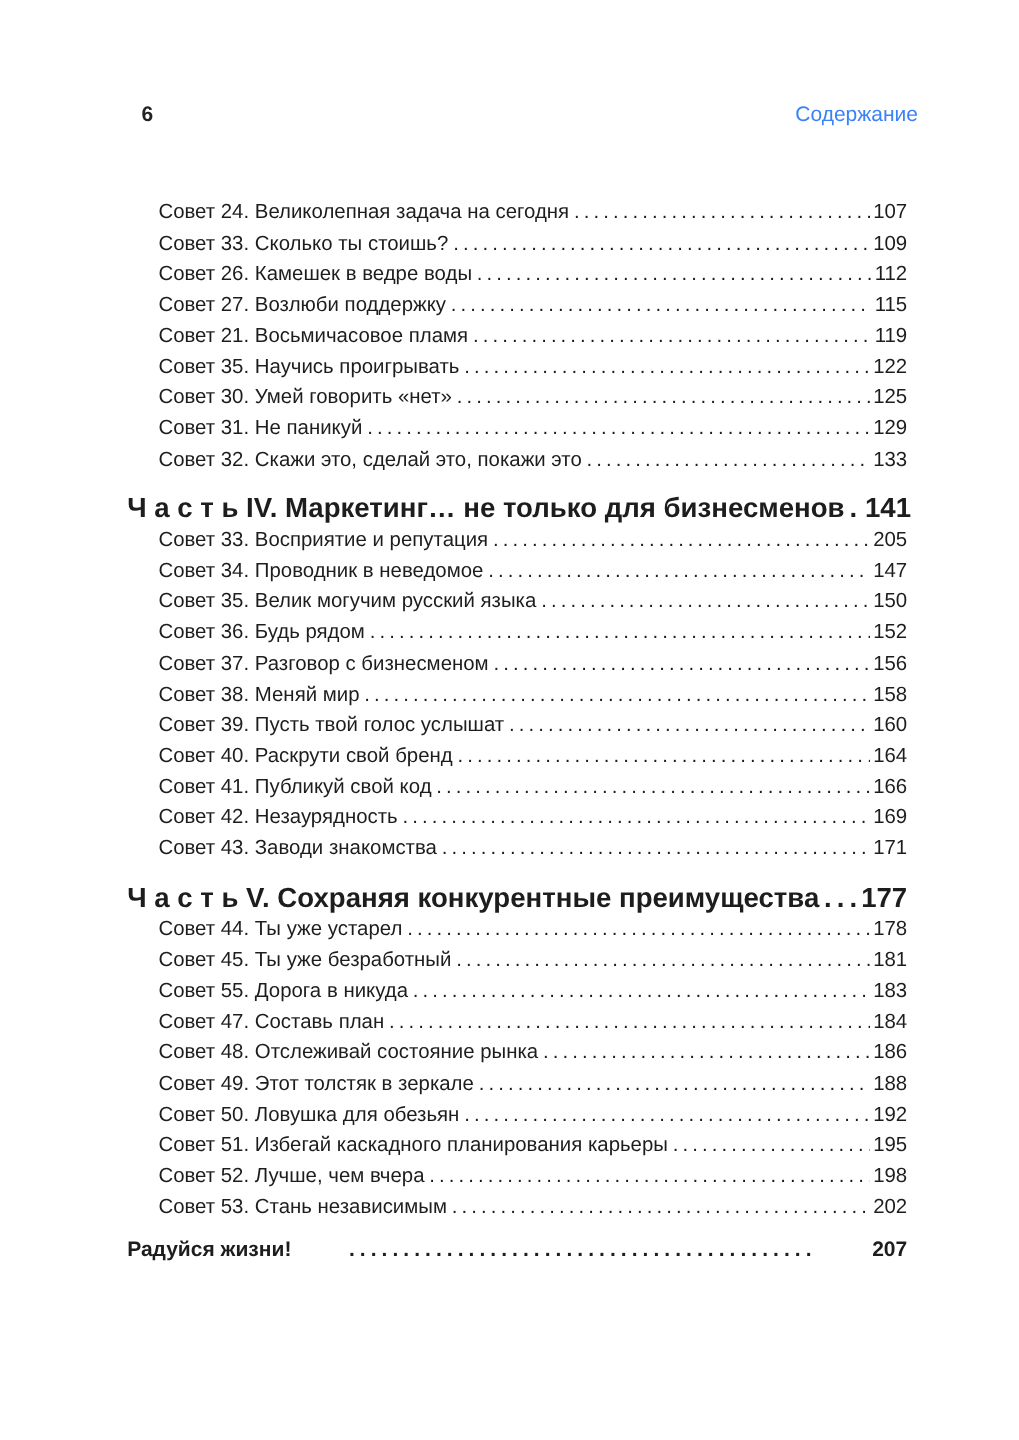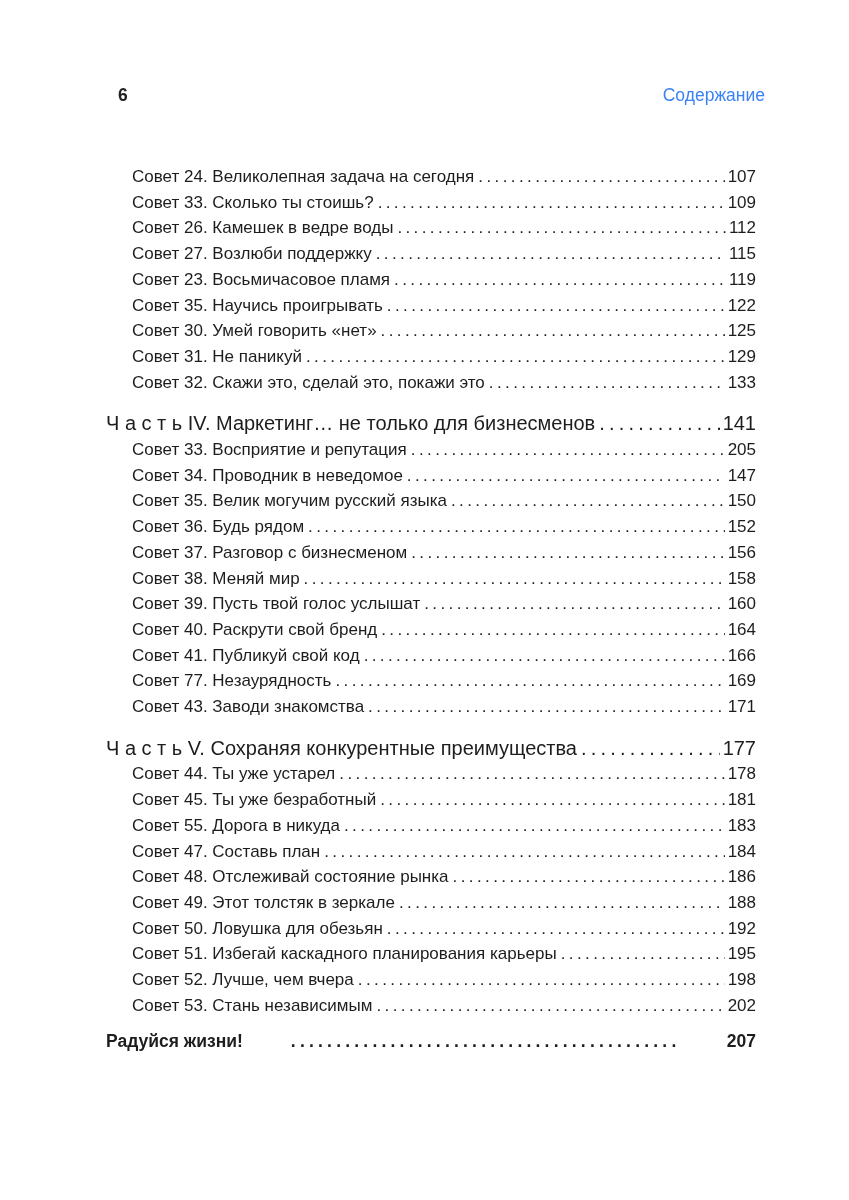--- a/index.html
+++ b/index.html
@@ -48,22 +48,22 @@
     display: flex;
     align-items: baseline;
     line-height: 25.7px;
     font-size: 17px;
     white-space: nowrap;
   }
   .toc-row.row-entry {
     padding-left: 26px;
   }
   .toc-row.row-part {
-    font-weight: 400;
-    font-size: 20px;
+    font-weight: 700;
+    font-size: 23px;
     margin-top: 16px;
   }
   .toc-row.row-standalone {
     font-weight: 700;
     font-size: 17.5px;
     margin-top: 10px;
     gap: 44px;
   }
   .toc-label {
     flex: 0 0 auto;
@@ -117,21 +117,21 @@
     <span class="toc-page">112</span>
   </div>
 
   <div class="toc-row row-entry">
     <span class="toc-label">Совет 27. Возлюби поддержку</span>
     <span class="toc-dots"></span>
     <span class="toc-page">115</span>
   </div>
 
   <div class="toc-row row-entry">
-    <span class="toc-label">Совет 23. Восьмичасовое пламя</span>
+    <span class="toc-label">Совет 21. Восьмичасовое пламя</span>
     <span class="toc-dots"></span>
     <span class="toc-page">119</span>
   </div>
 
   <div class="toc-row row-entry">
     <span class="toc-label">Совет 35. Научись проигрывать</span>
     <span class="toc-dots"></span>
     <span class="toc-page">122</span>
   </div>
 
@@ -207,21 +207,21 @@
     <span class="toc-page">164</span>
   </div>
 
   <div class="toc-row row-entry">
     <span class="toc-label">Совет 41. Публикуй свой код</span>
     <span class="toc-dots"></span>
     <span class="toc-page">166</span>
   </div>
 
   <div class="toc-row row-entry">
-    <span class="toc-label">Совет 77. Незаурядность</span>
+    <span class="toc-label">Совет 42. Незаурядность</span>
     <span class="toc-dots"></span>
     <span class="toc-page">169</span>
   </div>
 
   <div class="toc-row row-entry">
     <span class="toc-label">Совет 43. Заводи знакомства</span>
     <span class="toc-dots"></span>
     <span class="toc-page">171</span>
   </div>
 

